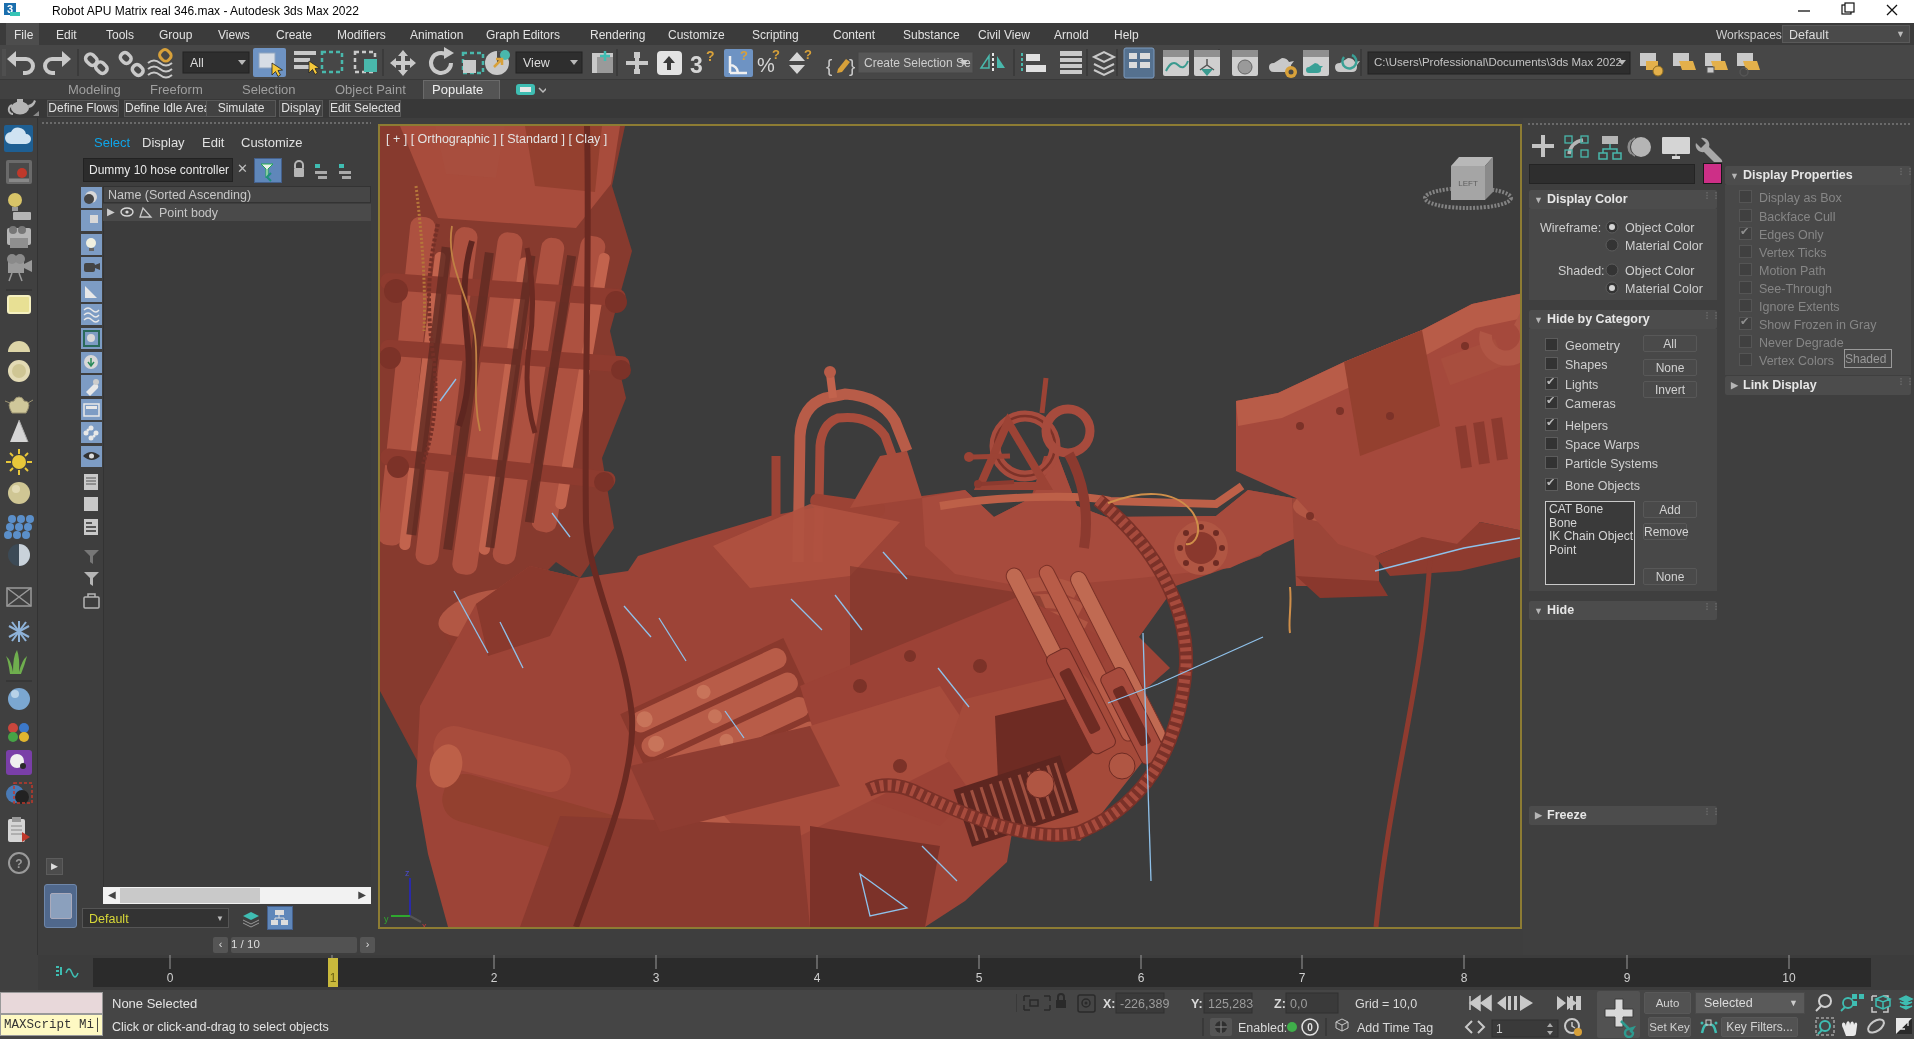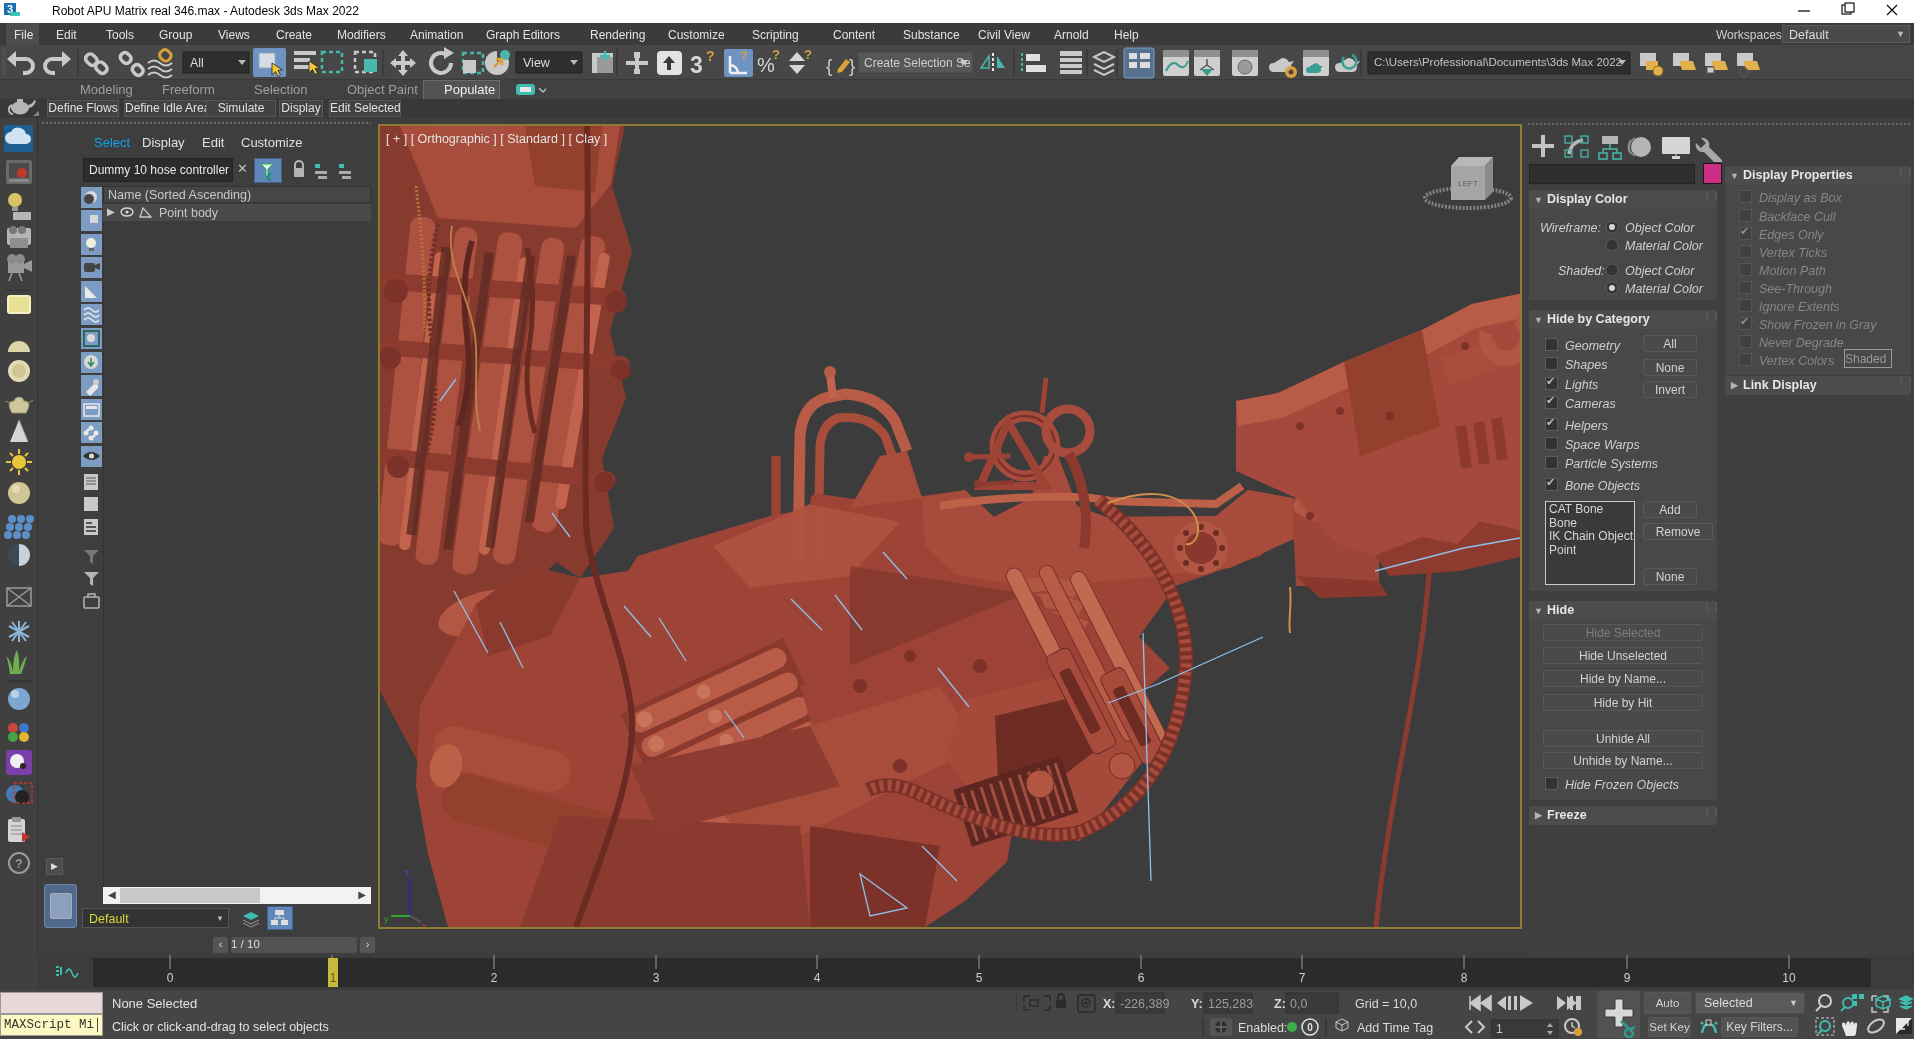--- a/index.html
+++ b/index.html
@@ -5,35 +5,35 @@
   html,body{margin:0;padding:0;background:#3e3e3e;}
   *{box-sizing:border-box;font-family:"Liberation Sans",sans-serif;}
   #app{position:relative;width:1914px;height:1039px;overflow:hidden;background:#3e3e3e;}
   .abs{position:absolute;}
   .titlebar{left:0;top:0;width:1914px;height:23px;background:#ffffff;color:#000;}
   .title-txt{left:24px;top:4px;font-size:12px;color:#050505;margin-left:28px;}
   .menubar{left:0;top:23px;width:1914px;height:22px;background:#3b3b3b;}
   .menu-item{position:absolute;top:5px;font-size:12px;color:#e2e2e2;}
   .toolbar{left:0;top:45px;width:1914px;height:35px;background:#474747;border-bottom:1px solid #393939;}
   .ribbon1{left:0;top:80px;width:1914px;height:19px;background:#414141;}
-  .rtab{position:absolute;top:2px;font-size:13px;color:#9f9f9f;margin-left:12px;}
+  .rtab{position:absolute;top:2px;font-size:13px;color:#9f9f9f;}
   .ribbon2{left:0;top:99px;width:1914px;height:19px;background:#383838;}
   .rbtn{position:absolute;top:1px;height:17px;background:#424242;border:1px solid #595959;color:#e0e0e0;font-size:12px;text-align:center;line-height:15px;white-space:nowrap;}
   .lefttb{left:0;top:118px;width:38px;height:837px;background:#404040;border-right:1px solid #333;}
   .explorer{left:39px;top:118px;width:339px;height:837px;background:#3e3e3e;}
   .cmdpanel{left:1523px;top:118px;width:391px;height:837px;background:#3f3f3f;}
   .viewport{left:378px;top:124px;width:1144px;height:805px;border:2px solid #8d7c33;background:#3b3b3b;}
   .statusbar{left:0;top:990px;width:1914px;height:49px;background:#454545;}
   .timeline{left:0;top:955px;width:1914px;height:35px;background:#3c3c3c;}
   .rollhead{position:absolute;background:#4c4c4c;color:#e6e6e6;font-weight:bold;font-size:12.5px;border-radius:2px;}
   .rollhead .arr{color:#b5b5b5;font-size:9px;}
   .grip{position:absolute;right:4px;top:4px;width:10px;height:9px;color:#6f6f6f;font-size:8px;letter-spacing:1px;line-height:3px;}
   .cpbtn{position:absolute;background:#4a4a4a;border:1px solid #585858;border-radius:2px;color:#d2d2d2;font-size:12px;text-align:center;}
   .chk{position:absolute;width:13px;height:13px;background:#333;border:1px solid #5c5c5c;}
-  .chklbl{position:absolute;font-size:12.5px;color:#cfcfcf;font-style:italic;}
+  .chklbl{position:absolute;font-size:12.5px;color:#cfcfcf;}
   .dis{color:#868686;}
   .ck{position:absolute;font-size:11px;color:#b9b9b9;}
 </style>
 </head>
 <body>
 <div id="app">
 
   <div class="abs titlebar"></div>
   <svg class="abs" style="left:0;top:0" width="30" height="23">
     <rect x="4" y="3" width="12" height="12" fill="#1b6fae"></rect>
@@ -583,38 +583,28 @@
       <div class="chk" style="left:16px;top:149px"></div>
         <span class="ck" style="left:17px;top:147px">✔</span>
         <span class="chklbl" style="left:36px;top:150px">Bone Objects</span>
       <div class="cpbtn" style="left:114px;top:6px;width:54px;height:17px;line-height:16px">All</div>
       <div class="cpbtn" style="left:114px;top:30px;width:54px;height:17px;line-height:16px">None</div>
       <div class="cpbtn" style="left:114px;top:52px;width:54px;height:17px;line-height:16px">Invert</div>
       <div class="abs" style="left:16px;top:172px;width:90px;height:84px;background:#3a3a3a;border:1px solid #c9c9c9">
         <div style="position:absolute;left:3px;top:1px;font-size:12px;color:#d5d5d5;line-height:13.5px">CAT Bone<br>Bone<br>IK Chain Object<br>Point</div>
       </div>
       <div class="cpbtn" style="left:114px;top:172px;width:54px;height:17px;line-height:16px">Add</div>
-      <div class="cpbtn" style="left:114px;top:194px;width:70px;height:17px;line-height:16px">Remove</div>
+      <div class="cpbtn" style="left:114px;top:194px;width:44px;height:17px;line-height:16px">Remove</div>
       <div class="cpbtn" style="left:114px;top:239px;width:54px;height:17px;line-height:16px">None</div>
     </div>
     <div class="rollhead" style="left:6px;top:483px;width:188px;height:19px">
         <span class="arr" style="position:absolute;left:5px;top:5px">▼</span>
         <span style="position:absolute;left:18px;top:2px">Hide</span>
         <span class="grip">⋮⋮</span>
       </div>
-    <div class="abs" style="left:6px;top:502px;width:188px;height:180px;background:#484848">
-      <div class="cpbtn dis" style="left:14px;top:4px;width:160px;height:17px;line-height:16px;color:#7e7e7e">Hide Selected</div>
-      <div class="cpbtn" style="left:14px;top:27px;width:160px;height:17px;line-height:16px">Hide Unselected</div>
-      <div class="cpbtn" style="left:14px;top:50px;width:160px;height:17px;line-height:16px">Hide by Name...</div>
-      <div class="cpbtn" style="left:14px;top:74px;width:160px;height:17px;line-height:16px">Hide by Hit</div>
-      <div class="cpbtn" style="left:14px;top:110px;width:160px;height:17px;line-height:16px">Unhide All</div>
-      <div class="cpbtn" style="left:14px;top:132px;width:160px;height:17px;line-height:16px">Unhide by Name...</div>
-      <div class="chk" style="left:16px;top:157px"></div>
-        <span class="chklbl" style="left:36px;top:158px">Hide Frozen Objects</span>
-    </div>
     <div class="rollhead" style="left:6px;top:688px;width:188px;height:19px">
         <span class="arr" style="position:absolute;left:6px;top:4px">▶</span>
         <span style="position:absolute;left:18px;top:2px">Freeze</span>
         <span class="grip">⋮⋮</span>
       </div>
 
     <div class="rollhead" style="left:202px;top:48px;width:186px;height:19px">
         <span class="arr" style="position:absolute;left:5px;top:5px">▼</span>
         <span style="position:absolute;left:18px;top:2px">Display Properties</span>
         <span class="grip">⋮⋮</span>

